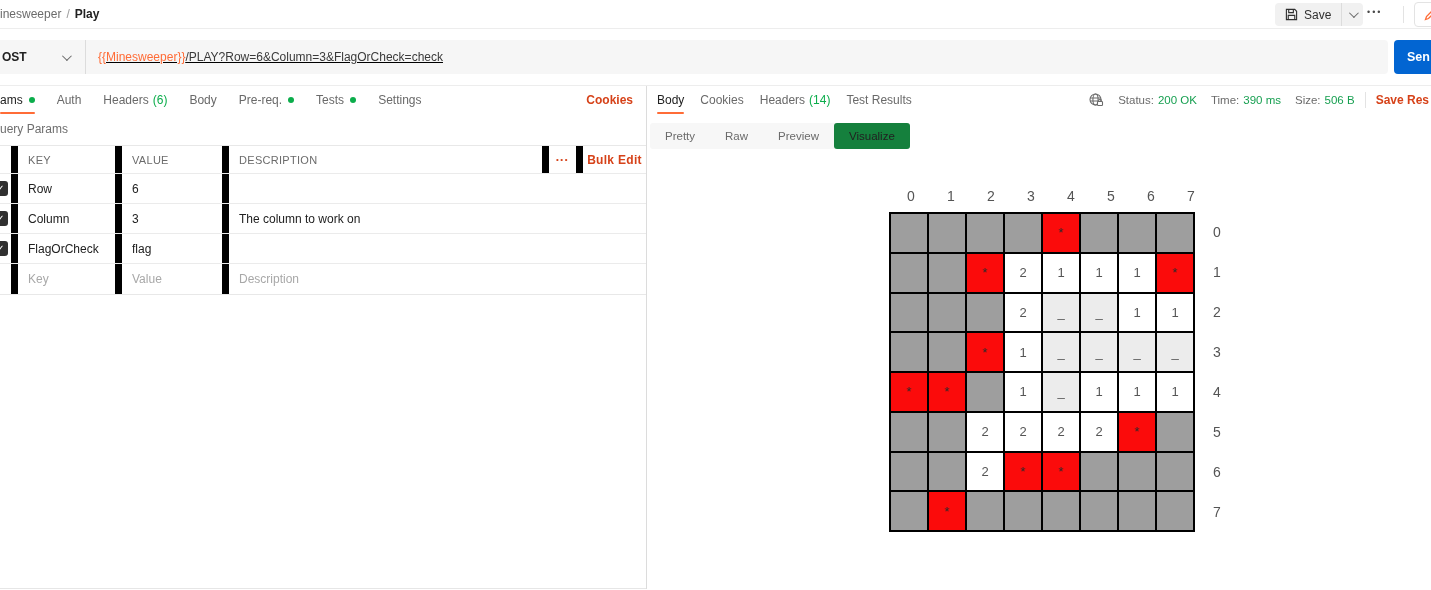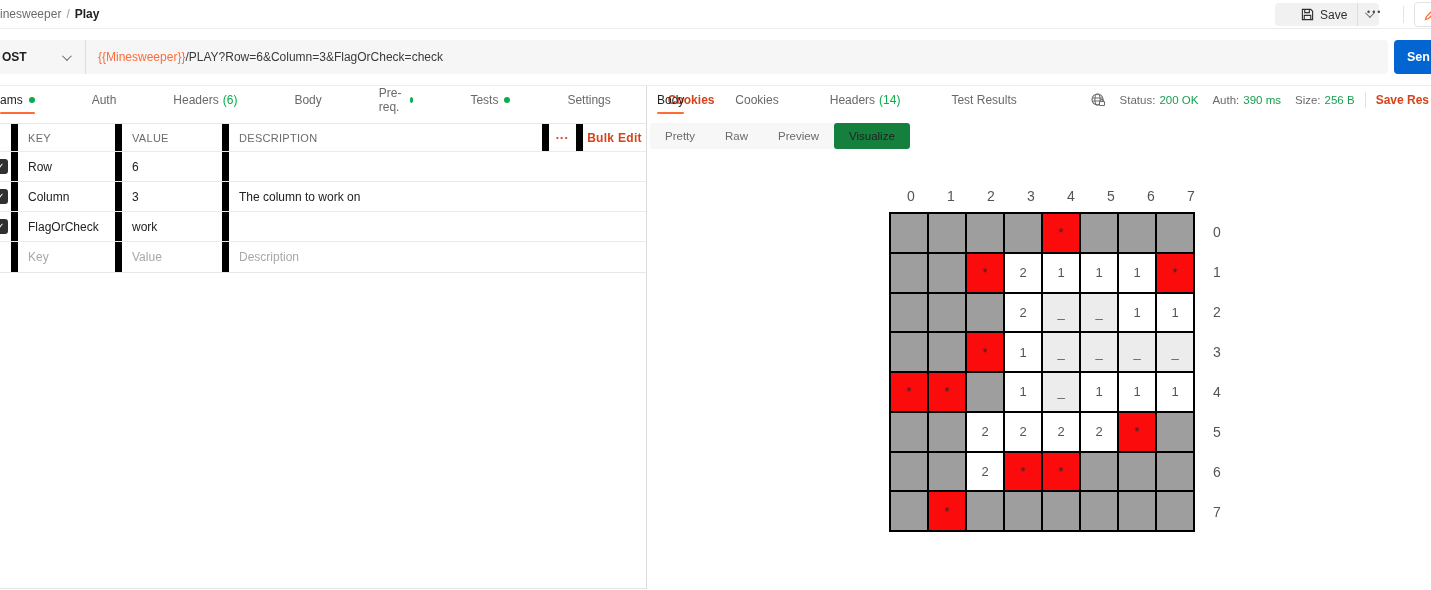--- a/index.html
+++ b/index.html
@@ -8,21 +8,21 @@
 
   
   .topbar { position:relative; height:29px; border-bottom:1px solid #ededed;
             display:flex; align-items:center; }
   .breadcrumb { display:flex; align-items:center; font-size:12px; gap:5px; margin-left:0; }
   .bc-parent { color:#6b6b6b; }
   .bc-sep { color:#9a9a9a; }
   .bc-current { color:#212121; font-weight:700; }
   .top-actions { position:absolute; right:0; top:0; height:29px; }
   .save-group { position:absolute; left:-156px; top:3px; height:23px; display:flex;
-                align-items:center; background:#f1f1f1; border-radius:4px;padding-left:16px; }
+                align-items:center; background:#f1f1f1; border-radius:4px; }
   .save-main { display:flex; align-items:center; gap:6px; padding:0 10px; height:100%;
                font-size:12px; color:#303030; cursor:pointer; }
   .save-caret { width:22px; height:100%; border-left:1px solid #dcdcdc; display:flex;
                 align-items:center; justify-content:center; }
   .chev { width:7px; height:7px; border-right:1.5px solid #6b6b6b; border-bottom:1.5px solid #6b6b6b;
           transform:rotate(45deg) translateY(-2px); }
   .top-ellipsis { position:absolute; left:-64px; top:7px; font-size:9px; letter-spacing:2px;
                   color:#4a4a4a; }
   .top-divider { position:absolute; left:-28px; top:6px; width:1px; height:17px; background:#e3e3e3; }
   .edit-btn { position:absolute; left:-17px; top:2px; width:32px; height:25px;
@@ -30,36 +30,36 @@
               display:flex; align-items:center; padding-left:8px; }
 
   
   .reqbar { position:relative; height:57px; border-bottom:1px solid #ededed; }
   .url-box { position:absolute; left:-8px; top:11px; width:1396px; height:34px;
              background:#f6f6f6; border-radius:4px; display:flex; align-items:center; }
   .method { width:94px; height:100%; display:flex; align-items:center; position:relative;
             border-right:1px solid #dcdcdc; }
   .method-label { font-size:12px; font-weight:700; color:#212121; margin-left:10px; }
   .method-chev { position:absolute; right:16px; top:14px; }
-  .url-text { font-size:12px; margin-left:12px; white-space:nowrap; }
+  .url-text { font-size:12px; margin-left:12px; white-space:nowrap;text-decoration:underline; }
   .url-var { color:#ff6c37; }
   .url-path { color:#3a3a3a; }
   .send-btn { position:absolute; left:1394px; top:11px; width:64px; height:34px;
               background:#0265d2; border-radius:4px; color:#fff; font-size:12.5px;
               font-weight:700; display:flex; align-items:center; padding-left:13px; }
 
   
   .workspace { display:flex; height:503px; }
   .left-panel { width:647px; border-right:1px solid #dcdcdc; position:relative; }
   .left-panel::after { content:""; position:absolute; left:0; right:0; bottom:0;
                        height:1px; background:#e6e6e6; }
   .right-panel { flex:1; position:relative; }
 
   
-  .tabs-row { height:28px; display:flex; align-items:center; font-size:12px; color:#696969;gap:35px; }
+  .tabs-row { height:28px; display:flex; align-items:center; font-size:12px; color:#696969; }
   .tab-item { display:flex; align-items:center; margin-right:22px; height:100%;
               position:relative; cursor:pointer; }
   .tab-item.active { color:#212121; }
   .tab-item.active::after { content:""; position:absolute; left:0; right:0; bottom:0;
                             height:2px; background:#ff6c37; border-radius:2px; }
   .tab-dot { width:6px; height:6px; border-radius:50%; background:#0bad4b; margin-left:6px; }
   .tab-count { color:#0bad4b; margin-left:4px; }
   .cookies-link { margin-left:auto; margin-right:13px; color:#d64219; font-weight:600;
                   font-size:12px; cursor:pointer; }
 
@@ -195,20 +195,21 @@
       <div class="tab-item">
         <span>Tests</span>
         <span class="tab-dot"></span>
       </div>
       <div class="tab-item">
         <span>Settings</span>
       </div>
       <div class="cookies-link">Cookies</div>
     </div>
 
+    <div class="qp-title">uery Params</div>
 
     <div class="ptable">
       <div class="prow hdr">
         <div class="pcell c-check"></div>
         <div class="pcell c-key">KEY</div>
         <div class="pcell c-val">VALUE</div>
         <div class="pcell c-desc">DESCRIPTION</div>
         <div class="pcell c-dots">•••</div>
         <div class="pcell c-bulk">Bulk Edit</div>
       </div>
@@ -228,21 +229,21 @@
         <div class="pcell c-key">Column</div>
         <div class="pcell c-val">3</div>
         <div class="pcell c-desc nob">The column to work on</div>
       </div>
 
       <div class="prow body">
         <div class="pcell c-check">
           <span class="checkbox">✓</span>
         </div>
         <div class="pcell c-key">FlagOrCheck</div>
-        <div class="pcell c-val">work</div>
+        <div class="pcell c-val">flag</div>
       </div>
 
       <div class="prow body placeholder">
         <div class="pcell c-check"></div>
         <div class="pcell c-key">Key</div>
         <div class="pcell c-val">Value</div>
         <div class="pcell c-desc nob">Description</div>
       </div>
     </div>
   </div>
@@ -268,24 +269,24 @@
           <svg width="16" height="16" viewBox="0 0 16 16" fill="none" stroke="#6b6b6b" stroke-width="1.1">
             <circle cx="7.5" cy="7.5" r="5.5"></circle>
             <ellipse cx="7.5" cy="7.5" rx="2.6" ry="5.5"></ellipse>
             <path d="M2.2 6 h10.6 M2.2 9 h8"></path>
             <rect x="9.5" y="9.5" width="5" height="4" rx="0.8" fill="#fff" stroke="#6b6b6b"></rect>
             <path d="M10.7 9.5 v-1 a1.3 1.3 0 0 1 2.6 0 v1"></path>
           </svg>
         </span>
         <span class="lbl">Status:</span>
         <span class="val">200 OK</span>
-        <span class="lbl">Auth:</span>
+        <span class="lbl">Time:</span>
         <span class="val">390 ms</span>
         <span class="lbl">Size:</span>
-        <span class="val">256 B</span>
+        <span class="val">506 B</span>
         <span class="status-div"></span>
         <span class="save-res">Save Res</span>
       </div>
     </div>
 
     <div class="view-tabs">
       <div class="view-tab">Pretty</div>
       <div class="view-tab">Raw</div>
       <div class="view-tab">Preview</div>
       <div class="view-tab active">Visualize</div>

